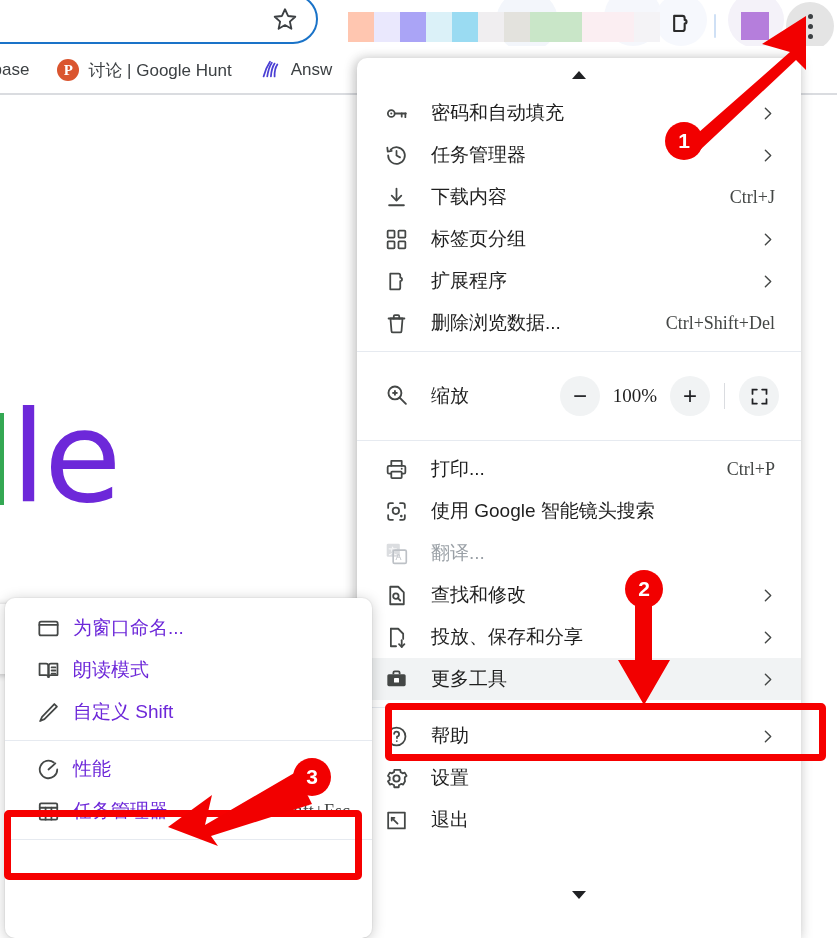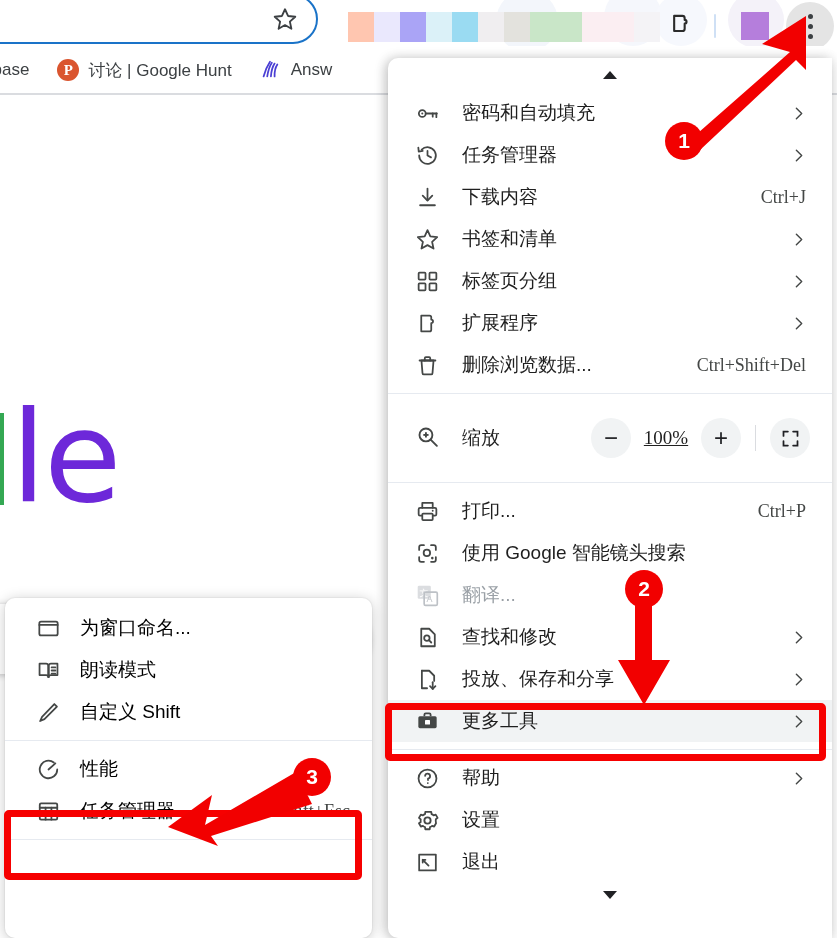--- a/index.html
+++ b/index.html
@@ -68,21 +68,21 @@
   }
   .searchbar {
     position: absolute; left: -300px; top: 509px; width: 670px; height: 70px;
     background: #fff; border-radius: 35px;
     box-shadow: 0 1px 6px rgba(32,33,36,.28);
   }
   .mic { position: absolute; left: 334px; top: 526px; width: 24px; height: 34px; }
 
   
   .menu {
-    position: absolute; left: 388px; top: 58px; width: 444px; height: 880px;
+    position: absolute; left: 357px; top: 58px; width: 444px; height: 880px;
     background: #fff; border-radius: 10px 0 0 10px;
     box-shadow: -3px 0 12px rgba(0,0,0,.16), 0 3px 14px rgba(0,0,0,.14);
     overflow: hidden;
   }
   .scroll-caret { width: 100%; height: 34px; display:flex; align-items:center; justify-content:center; color:#202124; }
   .scroll-caret.down { position:absolute; left:0; bottom: 26px; }
 
   .mrow {
     position: relative; height: 42px; display: flex; align-items: center;
     padding: 0 26px 0 27px; cursor: default;
@@ -100,33 +100,33 @@
   
   .zoomrow { height: 74px; display:flex; align-items:center; padding: 0 22px 0 27px; }
   .zoomrow .ico { width: 30px; flex:0 0 30px; color:#444746; }
   .zoomrow .lbl { margin-left: 17px; font-size: 19px; color:#1f1f1f; }
   .zoom-ctrls { margin-left: auto; display:flex; align-items:center; gap: 6px; }
   .zbtn {
     width: 40px; height: 40px; border-radius:50%; background:#f1f3f4;
     display:flex; align-items:center; justify-content:center; font-size: 24px; color:#202124;
     font-family:"Liberation Sans",sans-serif; line-height:1;
   }
-  .zval { font-size: 19px; color:#1f1f1f; min-width: 58px; text-align:center; font-family:"Liberation Serif",serif;text-decoration:underline;}
+  .zval { font-size: 19px; color:#1f1f1f; min-width: 58px; text-align:center; font-family:"Liberation Serif",serif;}
   .zdiv { width: 1px; height: 26px; background:#dadce0; margin: 0 8px; }
 
   
   .submenu {
     position: absolute; left: 5px; top: 598px; width: 367px; height: 340px;
     background: #fff; border-radius: 10px;
     box-shadow: 0 2px 14px rgba(0,0,0,.22), 0 0 0 1px rgba(0,0,0,.03);
     overflow: hidden; padding-top: 9px;
   }
   .srow { position: relative; height: 42px; display:flex; align-items:center; padding: 0 22px 0 31px; }
   .srow .ico { width: 28px; flex: 0 0 28px; color:#444746; display:flex; align-items:center;}
-  .srow .lbl { margin-left: 16px; font-size: 19px; color:#000000; white-space:nowrap; }
+  .srow .lbl { margin-left: 9px; font-size: 19px; color:#6d28d9; white-space:nowrap; }
   .srow .acc { margin-left: auto; font-size: 18px; color:#444746; font-family:"Liberation Serif", serif;}
   .ssep { height:1px; background:#e6eaf0; margin: 7px 0; }
 
   
   .ann { position:absolute; pointer-events:none; }
   .hlbox { position:absolute; border: 7px solid #f60000; border-radius: 5px; }
   .badge {
     position:absolute; width: 38px; height: 38px; border-radius:50%;
     background:#f20000; color:#fff; font-size: 21px; font-weight: bold;
     display:flex; align-items:center; justify-content:center;
@@ -263,31 +263,20 @@
         <div class="mrow">
           <span class="ico">
             <svg viewBox="0 0 24 24" width="25" height="25" fill="none" stroke="currentColor" stroke-width="1.7" stroke-linecap="round" stroke-linejoin="round">
               <line x1="12" y1="3.5" x2="12" y2="14.5"></line>
               <polyline points="7.4,10.2 12,15 16.6,10.2"></polyline>
               <line x1="5" y1="19.5" x2="19" y2="19.5" stroke-width="2"></line>
             </svg>
           </span>
           <span class="lbl">下载内容</span>
           <span class="acc">Ctrl+J</span>
-        </div>
-        <div class="mrow">
-          <span class="ico">
-            <svg viewBox="0 0 24 24" width="25" height="25" fill="none" stroke="currentColor" stroke-width="1.7" stroke-linecap="round" stroke-linejoin="round">
-              <polygon points="12,3 14.7,9.1 21.3,9.8 16.4,14.2 17.8,20.7 12,17.4 6.2,20.7 7.6,14.2 2.7,9.8 9.3,9.1"></polygon>
-            </svg>
-          </span>
-          <span class="lbl">书签和清单</span>
-          <span class="chev"><svg viewBox="0 0 24 24" width="17" height="17" fill="none" stroke="currentColor" stroke-width="2" stroke-linecap="round" stroke-linejoin="round">
-              <polyline points="9,4.5 16.5,12 9,19.5"></polyline>
-            </svg></span>
         </div>
         <div class="mrow">
           <span class="ico">
             <svg viewBox="0 0 24 24" width="25" height="25" fill="none" stroke="currentColor" stroke-width="1.7" stroke-linecap="round" stroke-linejoin="round">
               <rect x="3.5" y="3.5" width="6.6" height="6.6" rx="0.8"></rect>
               <rect x="13.9" y="3.5" width="6.6" height="6.6" rx="0.8"></rect>
               <rect x="3.5" y="13.9" width="6.6" height="6.6" rx="0.8"></rect>
               <rect x="13.9" y="13.9" width="6.6" height="6.6" rx="0.8"></rect>
             </svg>
           </span>

